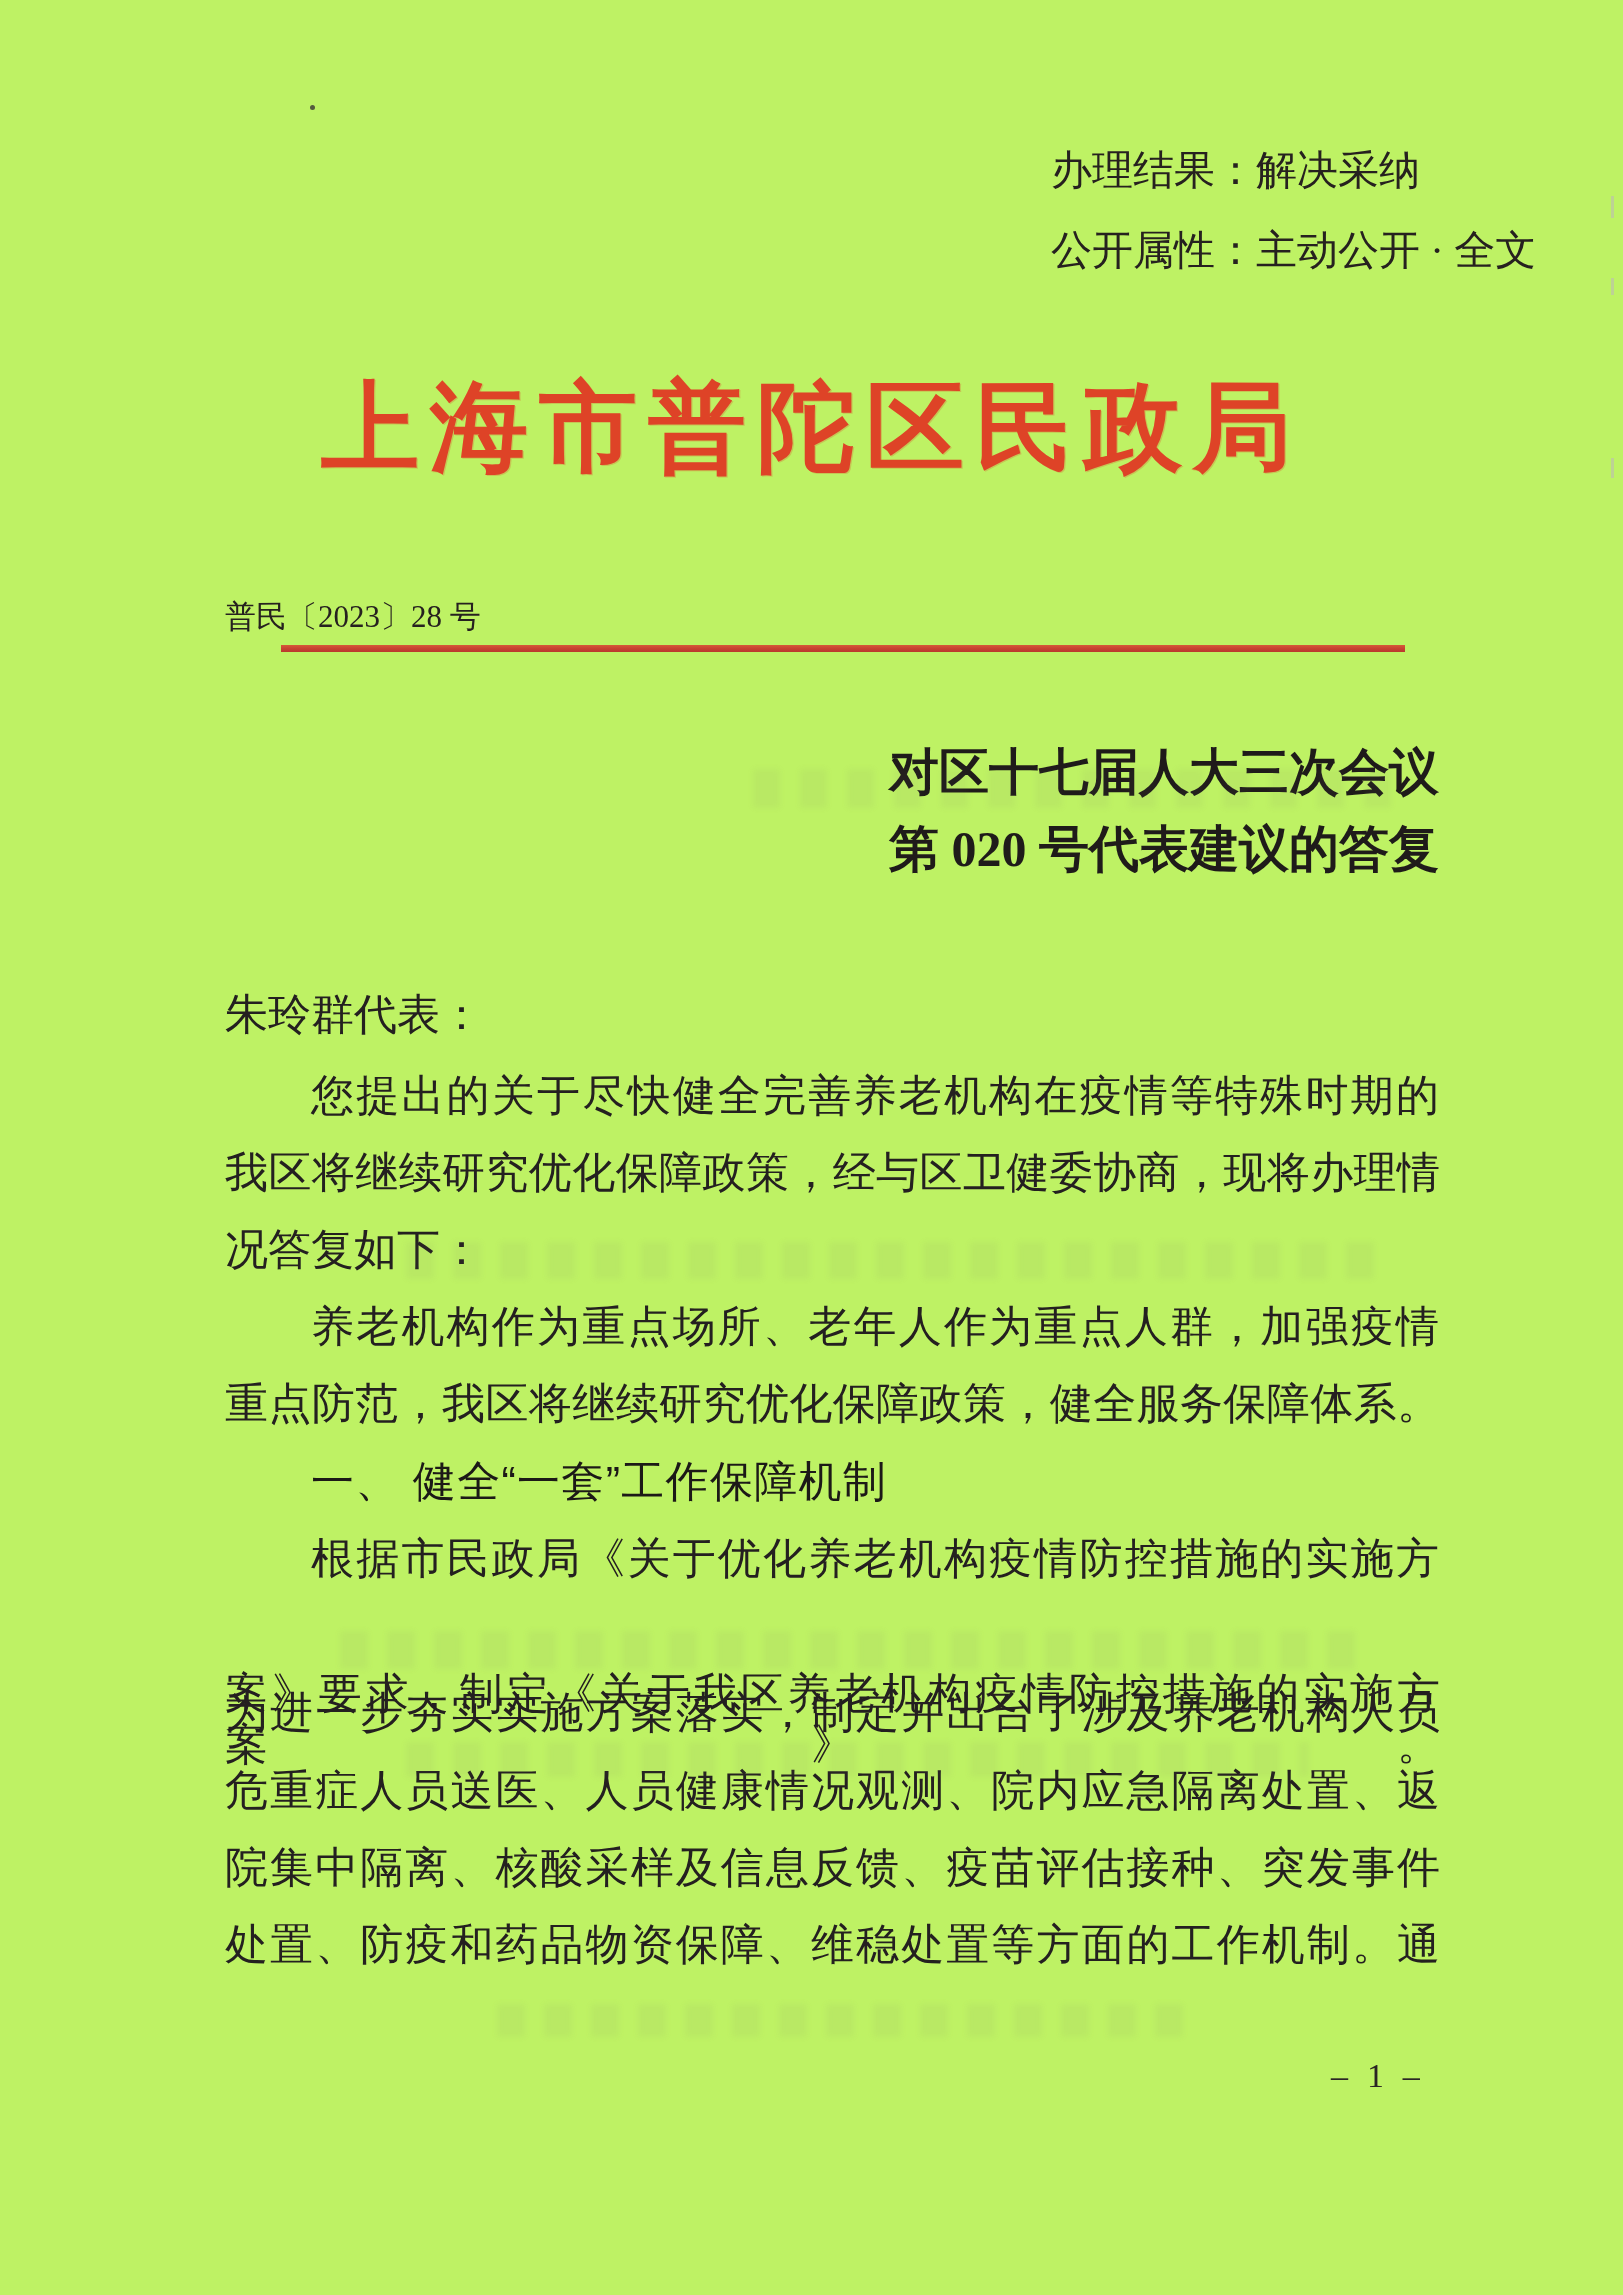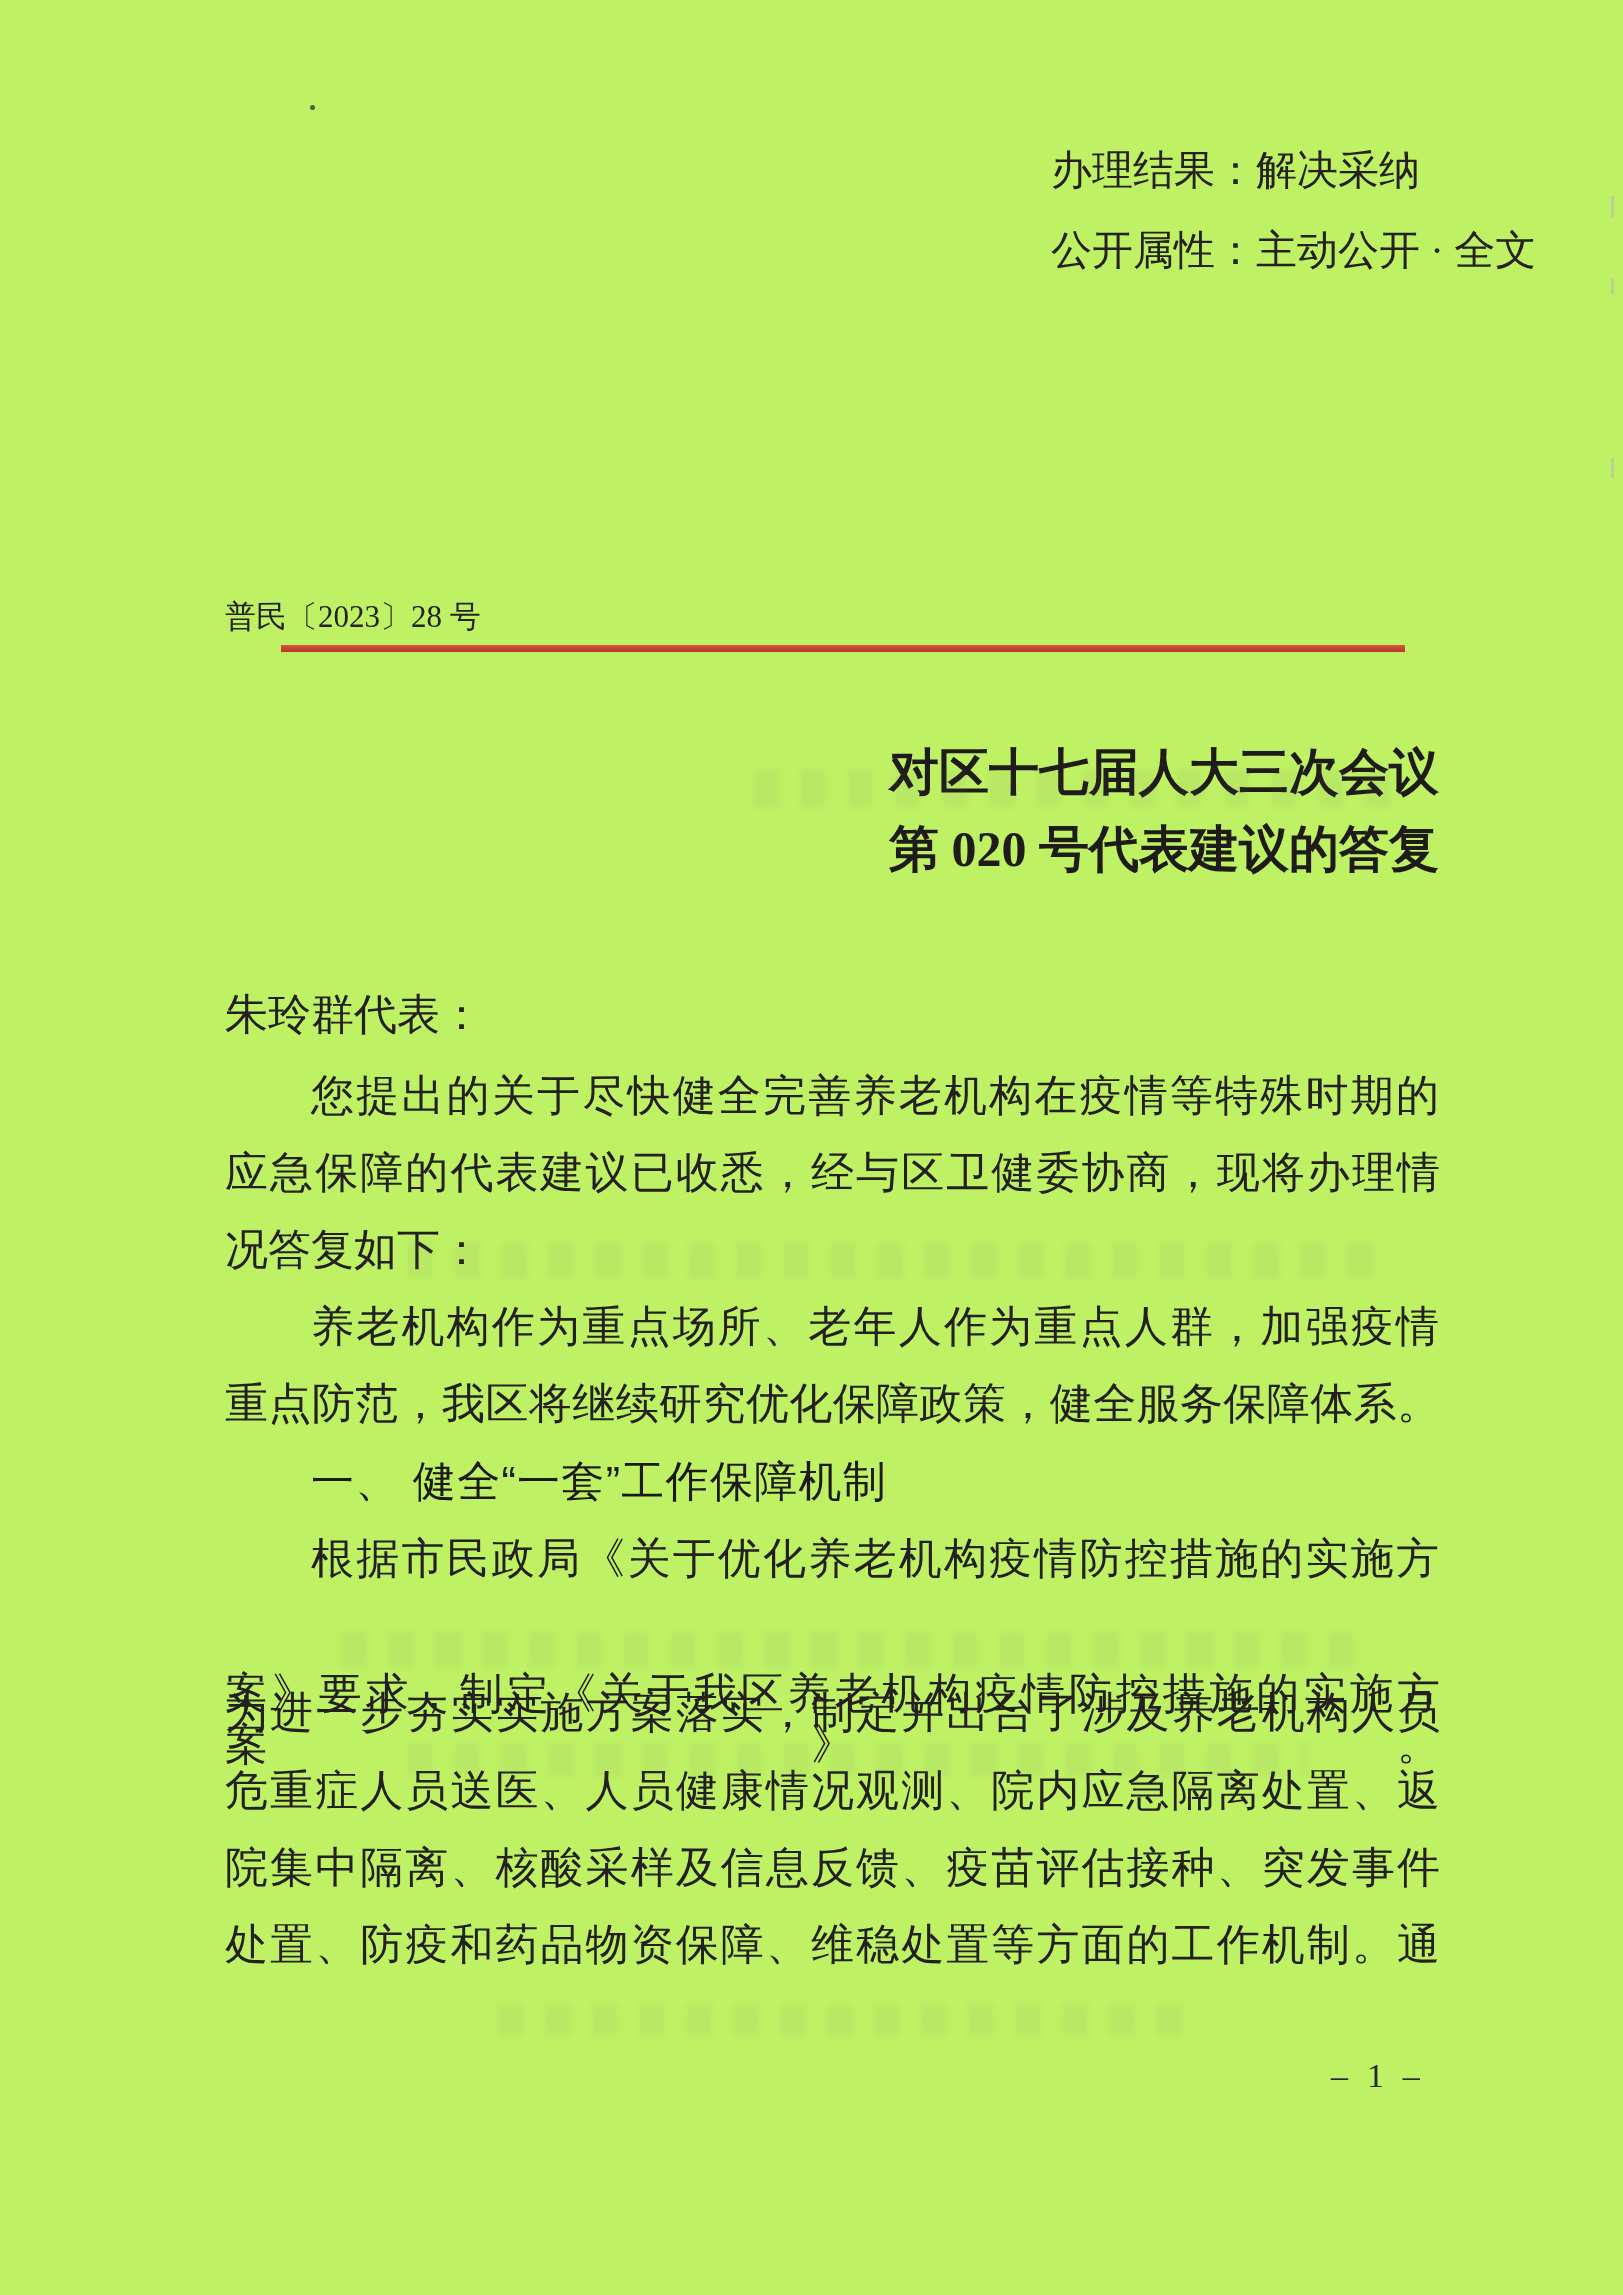--- a/index.html
+++ b/index.html
@@ -144,35 +144,36 @@
   .b5 { top: 2004px; left: 497px;  width: 687px; height: 33px; }
 </style>
 </head>
 <body>
 
 <div class="page">
 
   <div class="meta-line l1">办理结果：解决采纳</div>
   <div class="meta-line l2">公开属性：主动公开 · 全文</div>
 
+  <h1 class="agency">上海市普陀区民政局</h1>
 
   <div class="docno">普民〔2023〕28 号</div>
 
   <div class="redline"></div>
 
   <div class="doc-title">
     <div>对区十七届人大三次会议</div>
     <div>第 020 号代表建议的答复</div>
   </div>
 
   <div class="salutation">朱玲群代表：</div>
 
   <div id="body-lines">
       <div class="bline j ind" style="top: 1070px;">您提出的关于尽快健全完善养老机构在疫情等特殊时期的</div>
-      <div class="bline j" style="top: 1147px;">应急保障的代表建议已收悉，经与区卫健委协商，现将办理情</div>
+      <div class="bline j" style="top: 1147px;">我区将继续研究优化保障政策，经与区卫健委协商，现将办理情</div>
       <div class="bline" style="top: 1224px;">况答复如下：</div>
       <div class="bline j ind" style="top: 1301px;">养老机构作为重点场所、老年人作为重点人群，加强疫情</div>
       <div class="bline j" style="top: 1378px;">重点防范，我区将继续研究优化保障政策，健全服务保障体系。</div>
       <div class="bline ind hd" style="top: 1456px;">一、 健全“一套”工作保障机制</div>
       <div class="bline j ind" style="top: 1533px;">根据市民政局《关于优化养老机构疫情防控措施的实施方</div>
       <div class="bline j" style="top: 1668px;">案》要求，制定《关于我区养老机构疫情防控措施的实施方案》。</div>
       <div class="bline j" style="top: 1687px;">为进一步夯实实施方案落实，制定并出台了涉及养老机构人员</div>
       <div class="bline j" style="top: 1765px;">危重症人员送医、人员健康情况观测、院内应急隔离处置、返</div>
       <div class="bline j" style="top: 1919px;">处置、防疫和药品物资保障、维稳处置等方面的工作机制。通</div>
       <div class="bline j" style="top: 1842px;">院集中隔离、核酸采样及信息反馈、疫苗评估接种、突发事件</div>

